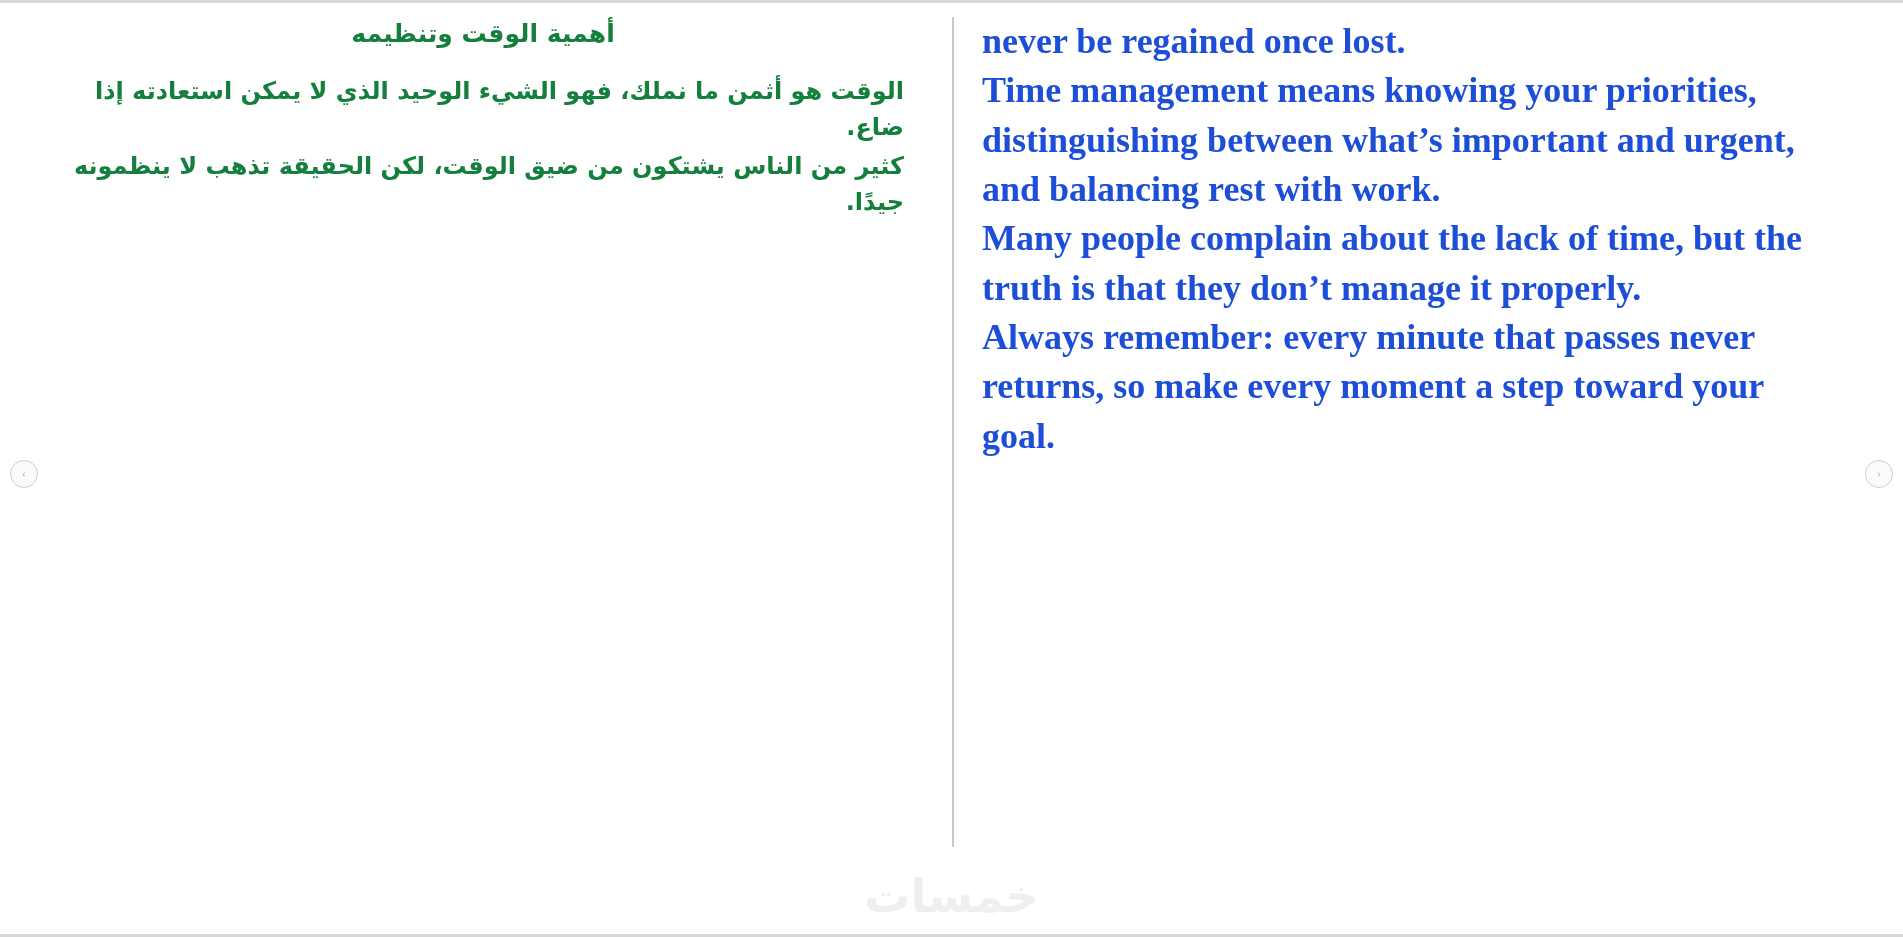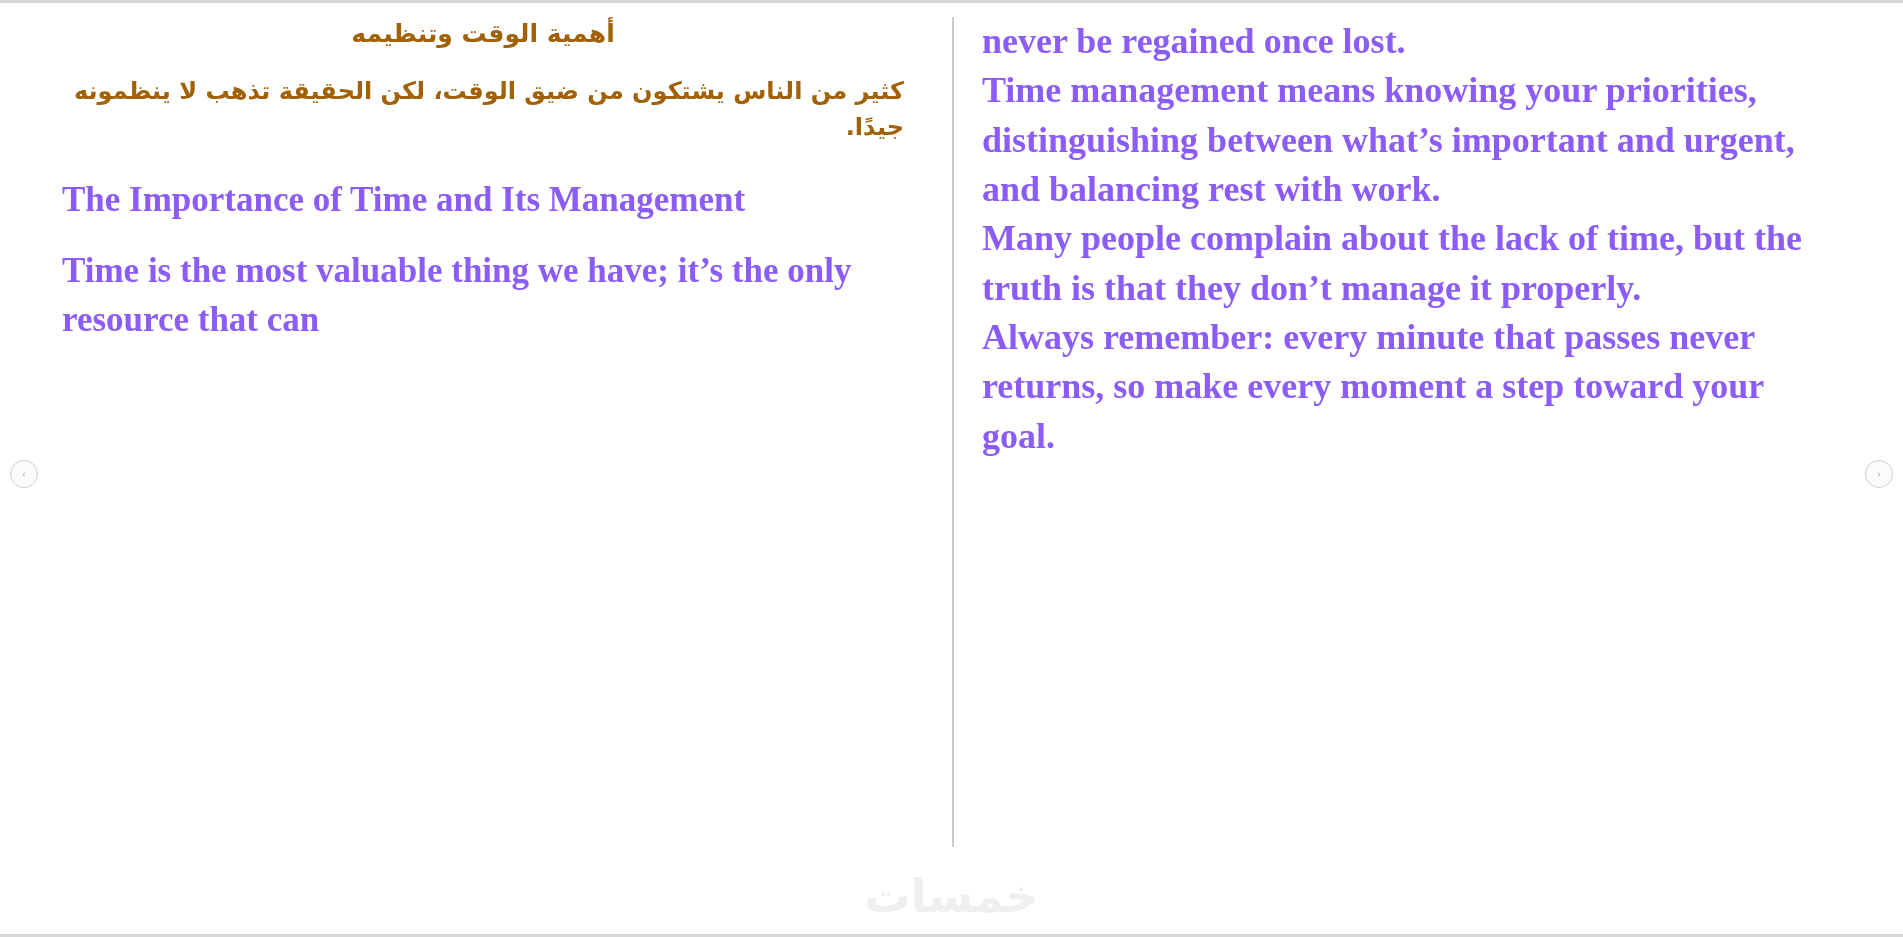--- a/index.html
+++ b/index.html
@@ -65,21 +65,21 @@
     height: 830px;
     background: #c9c9c9;
   }
 
   
   .ar {
     direction: rtl;
     text-align: right;
     font-family: "DejaVu Sans", sans-serif;
     font-weight: bold;
-    color: #a16207;
+    color: #15803d;
   }
   .ar-title {
     font-size: 25px;
     line-height: 1.35;
     margin: 0 0 22px 0;
     text-align: center;
   }
   .ar-body {
     font-size: 24px;
     line-height: 1.52;
@@ -88,21 +88,21 @@
   .ar-body p {
     margin: 0 0 2px 0;
   }
 
   
   .en {
     direction: ltr;
     text-align: left;
     font-family: "Liberation Serif", serif;
     font-weight: bold;
-    color: #8b5cf6;
+    color: #1d4ed8;
   }
   .en-heading {
     font-size: 35px;
     line-height: 1.38;
     margin: 30px 0 22px 0;
   }
   .en-body {
     font-size: 35px;
     line-height: 1.40;
     margin: 0;
@@ -159,30 +159,25 @@
 
   <div class="edge-rule top"></div>
 
   <div class="columns">
 
     <div class="col col-left">
 
       <div class="ar">
         <h1 class="ar-title">أهمية الوقت وتنظيمه</h1>
         <div class="ar-body">
+          <p>الوقت هو أثمن ما نملك، فهو الشيء الوحيد الذي لا يمكن استعادته إذا ضاع.</p>
           <p>كثير من الناس يشتكون من ضيق الوقت، لكن الحقيقة تذهب لا ينظمونه جيدًا.</p>
         </div>
       </div>
 
-      <div class="en">
-        <h2 class="en-heading">The Importance of Time and Its Management</h2>
-        <div class="en-body">
-          <p>Time is the most valuable thing we have; it’s the only resource that can</p>
-        </div>
-      </div>
 
     </div>
 
     <div class="col col-right">
       <div class="en en-right">
         <p>never be regained once lost.</p>
         <p>Time management means knowing your priorities, distinguishing between what’s important and urgent, and balancing rest with work.</p>
         <p>Many people complain about the lack of time, but the truth is that they don’t manage it properly.</p>
         <p>Always remember: every minute that passes never returns, so make every moment a step toward your goal.</p>
       </div>

